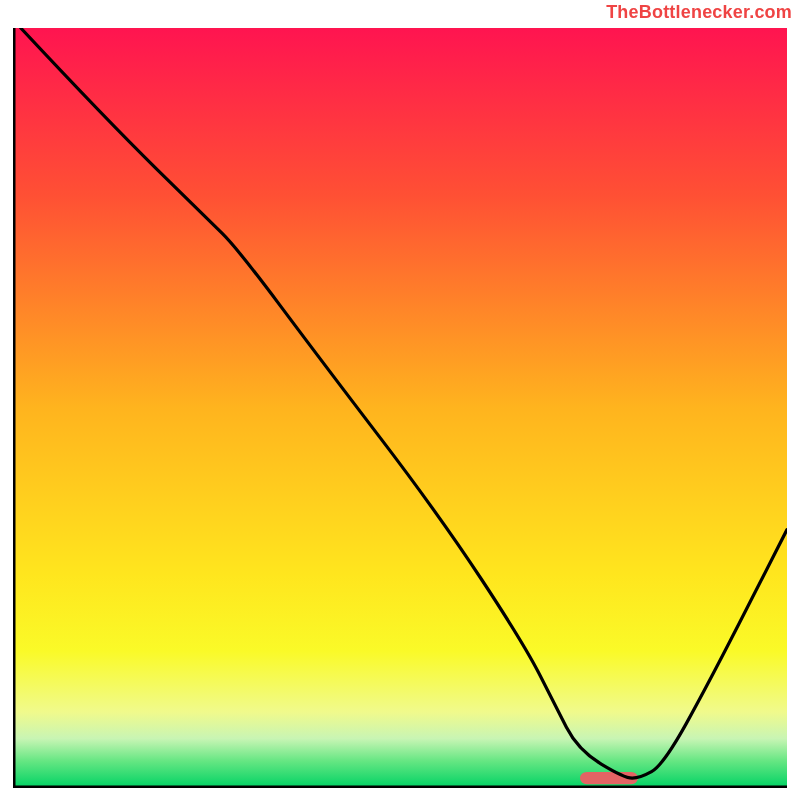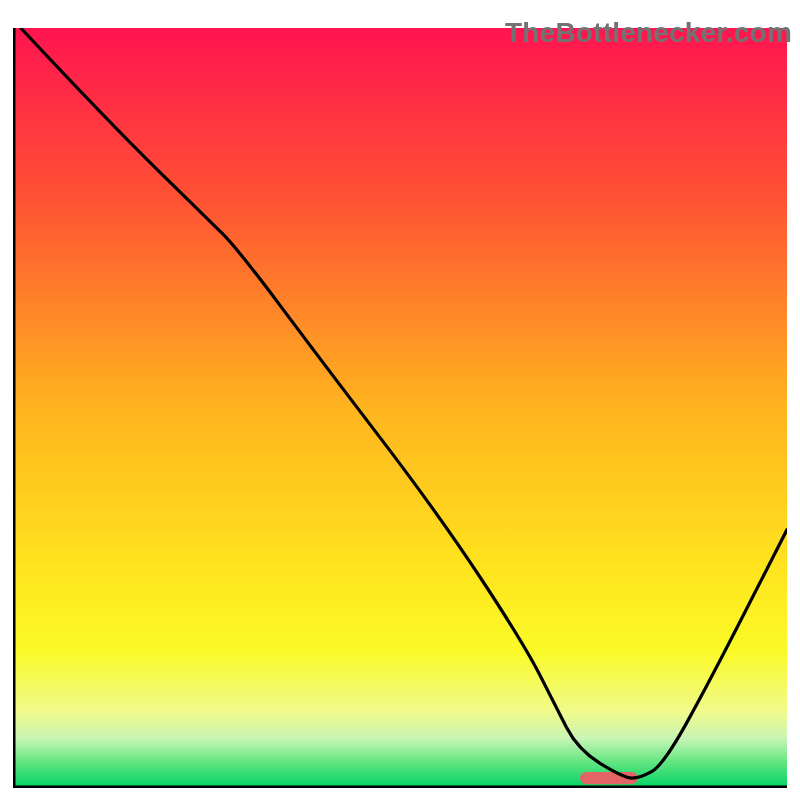--- a/index.html
+++ b/index.html
@@ -11,25 +11,25 @@
     font-family: Arial, Helvetica, sans-serif;
     background: #ffffff;
   }
   .container {
     position: relative;
     width: 800px;
     height: 800px;
   }
   .watermark {
     position: absolute;
-    top: 17px;
+    top: 2px;
     right: 8px;
-    font-size: 28px;
+    font-size: 18px;
     font-weight: 600;
-    color: #737373;
+    color: #ef4444;
     z-index: 10;
     letter-spacing: 0.2px;
   }
   .plot {
     position: absolute;
     left: 13px;
     top: 28px;
     width: 774px;
     height: 760px;
   }

